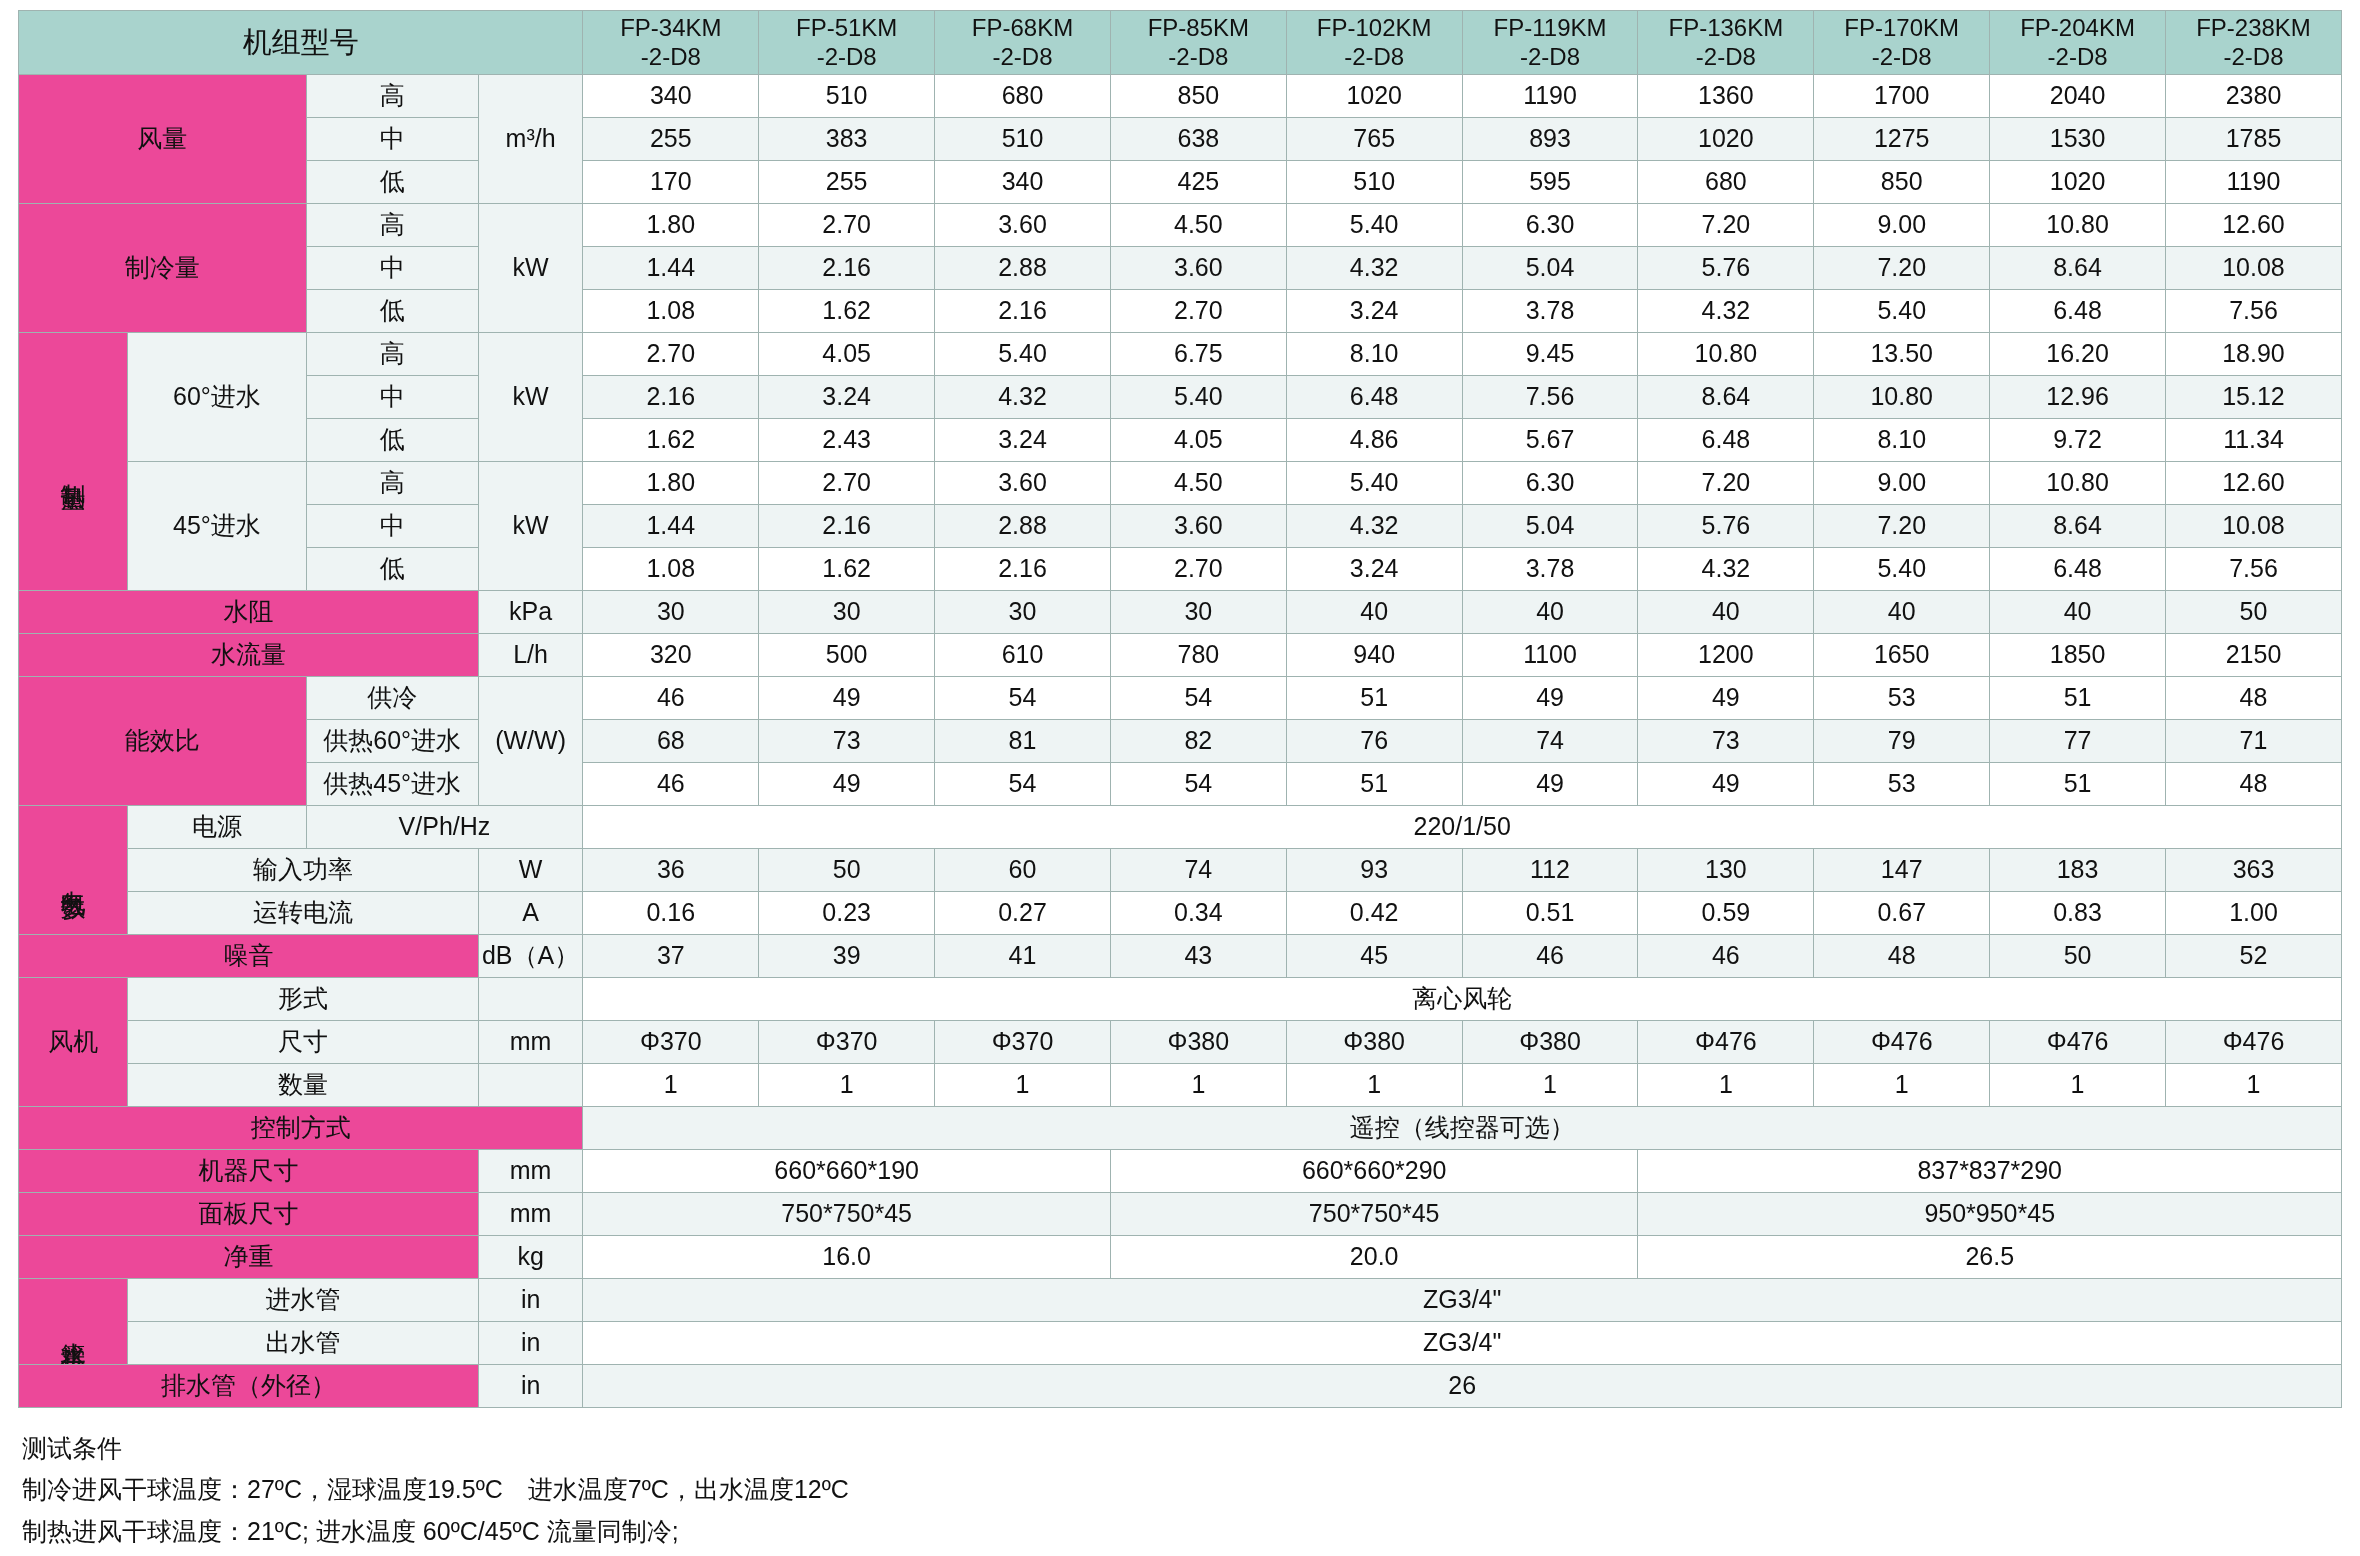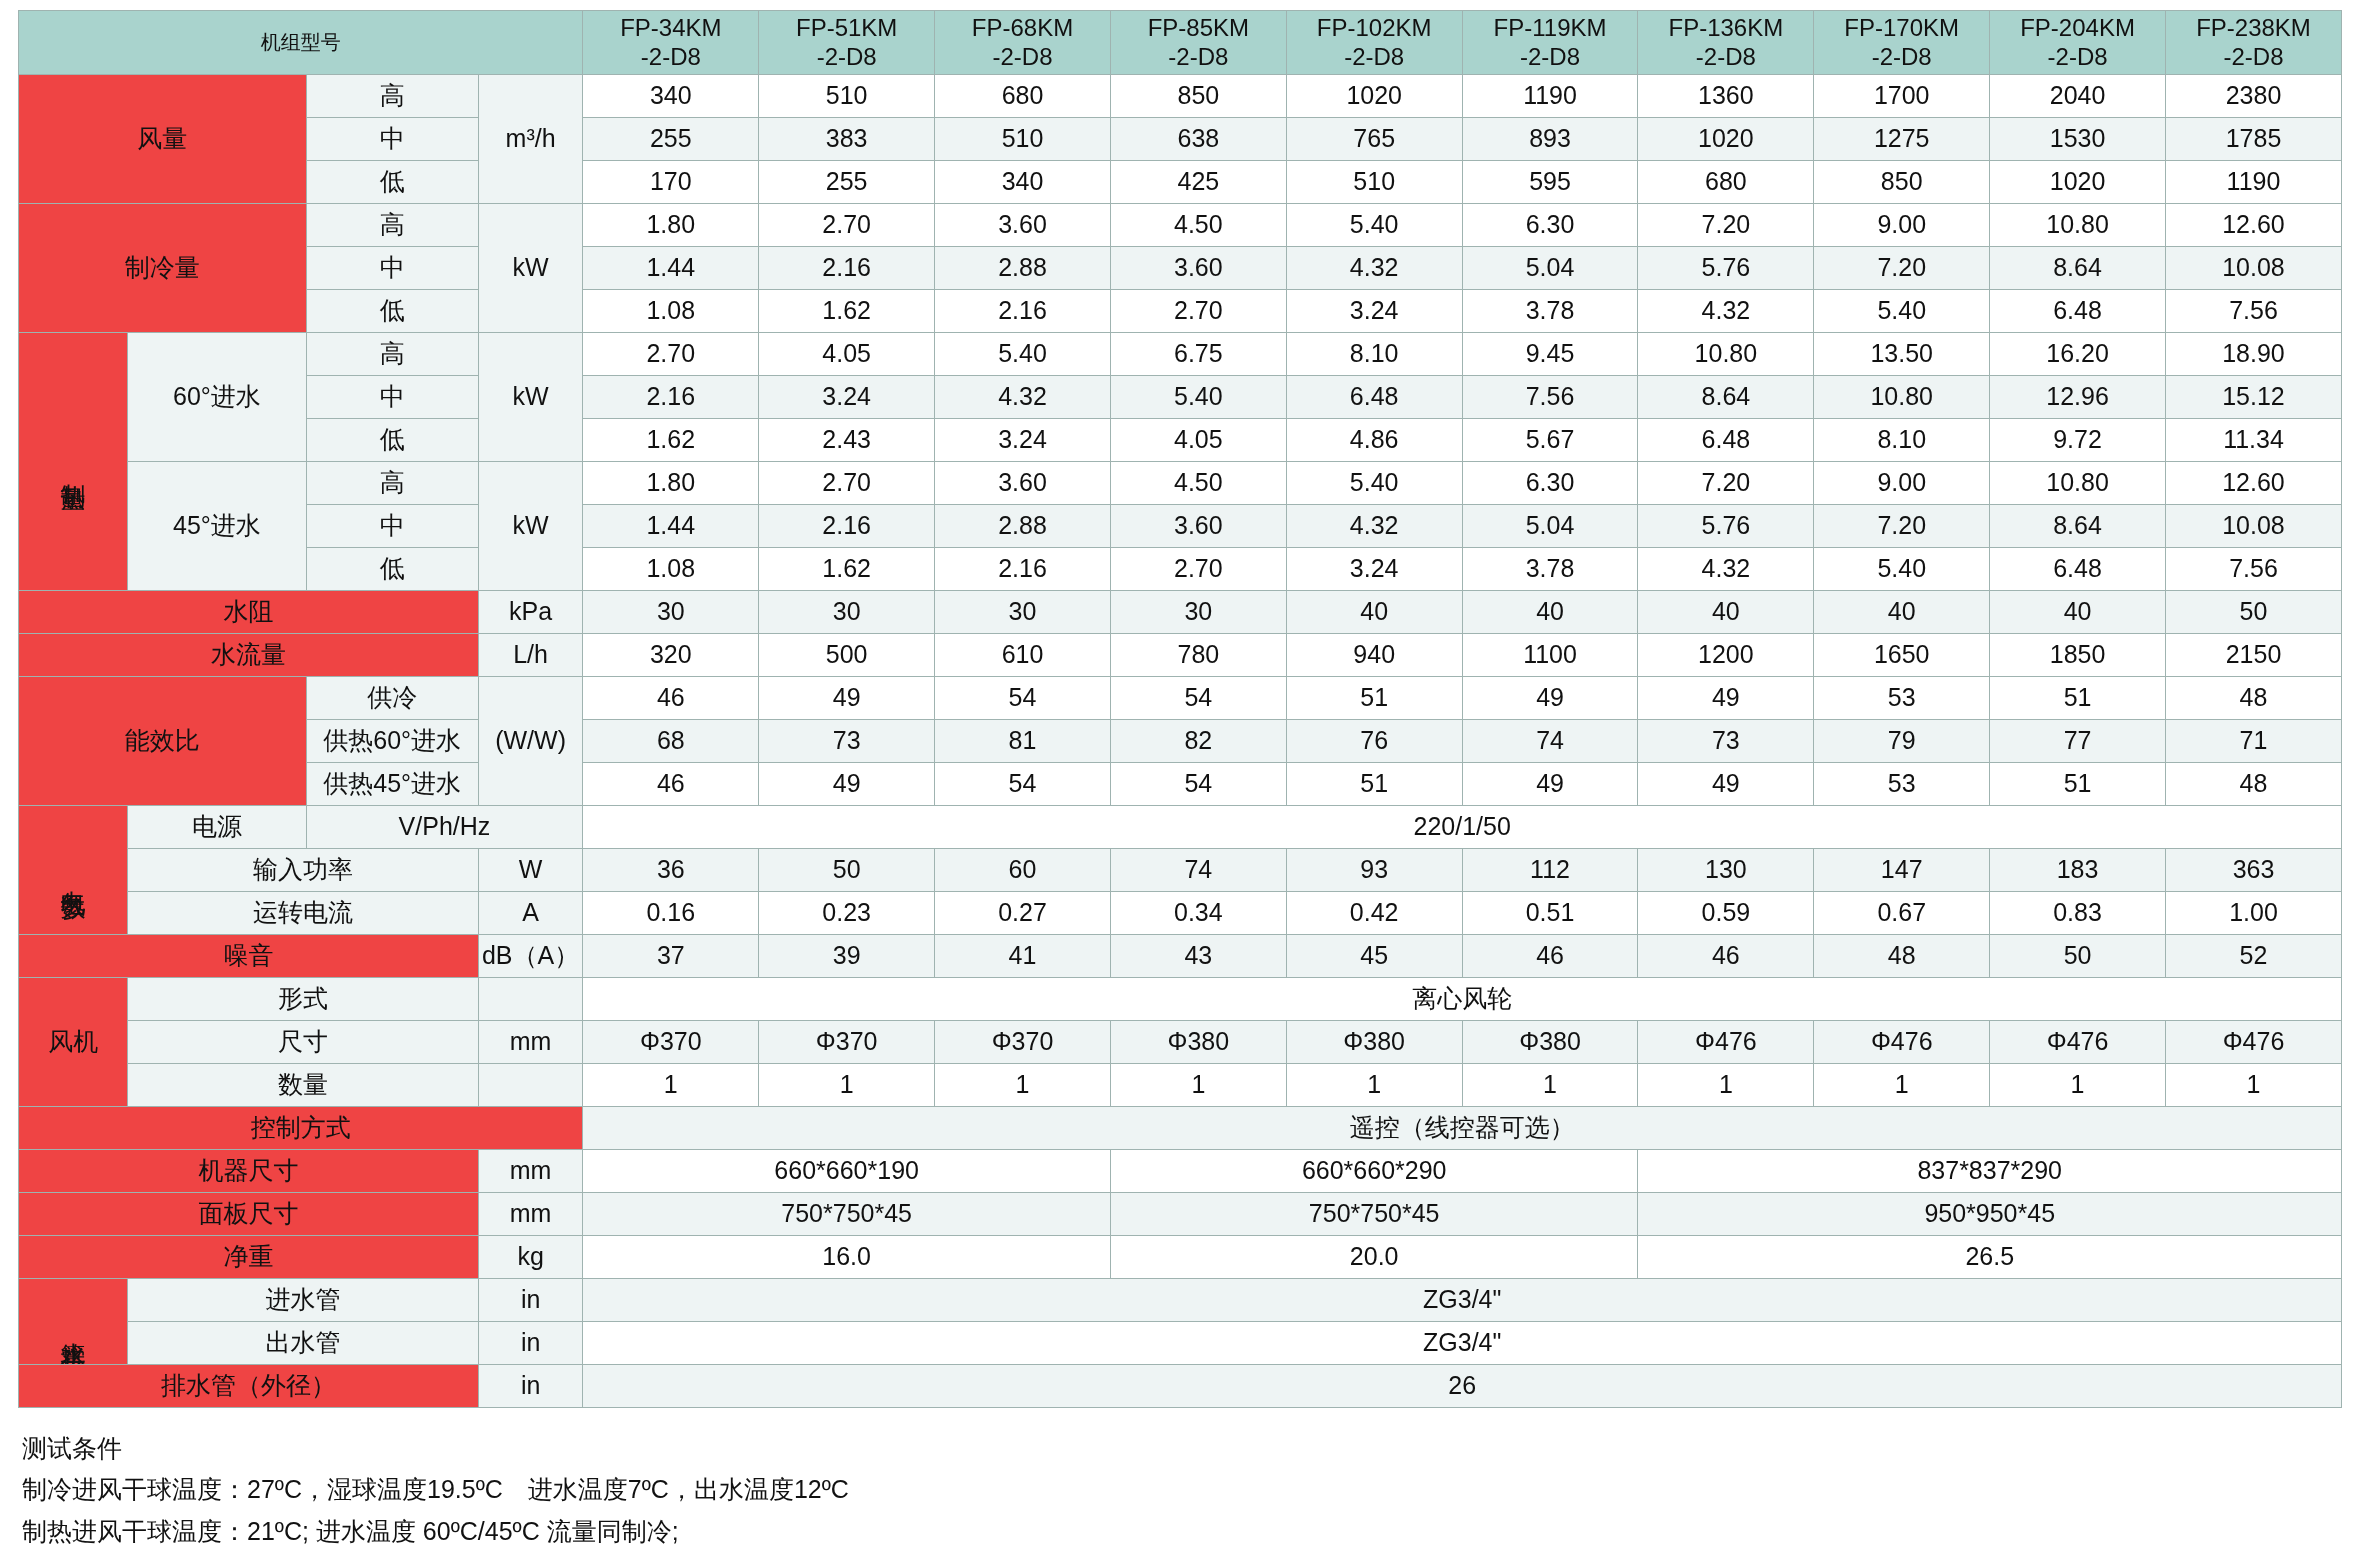--- a/index.html
+++ b/index.html
@@ -30,22 +30,22 @@
     white-space:nowrap;
     overflow:hidden;
   }
   .hdr td{
     background:#a9d3cd;
     font-size:24px;
     height:76px;
     line-height:1.22;
     font-weight:400;
   }
-  .hdr td.modelname{ font-size:20px;margin-top:43px; }
-  .grp{ background:#ef4444; }
+  .hdr td.modelname{ font-size:29px;margin-top:43px; }
+  .grp{ background:#ec4899; }
   .lbl{ background:#eef4f4; }
   .val{ background:#ffffff; }
   .alt{ background:#eef4f4; }
   .vert{
     writing-mode:vertical-rl;
     text-orientation:upright;
     letter-spacing:2px;
     line-height:1.15;
     display:inline-block;
   }

